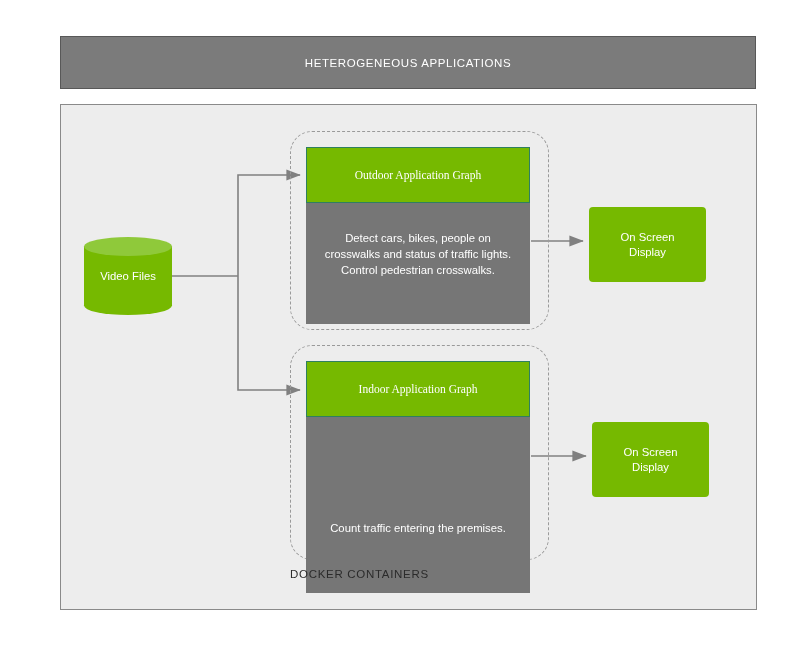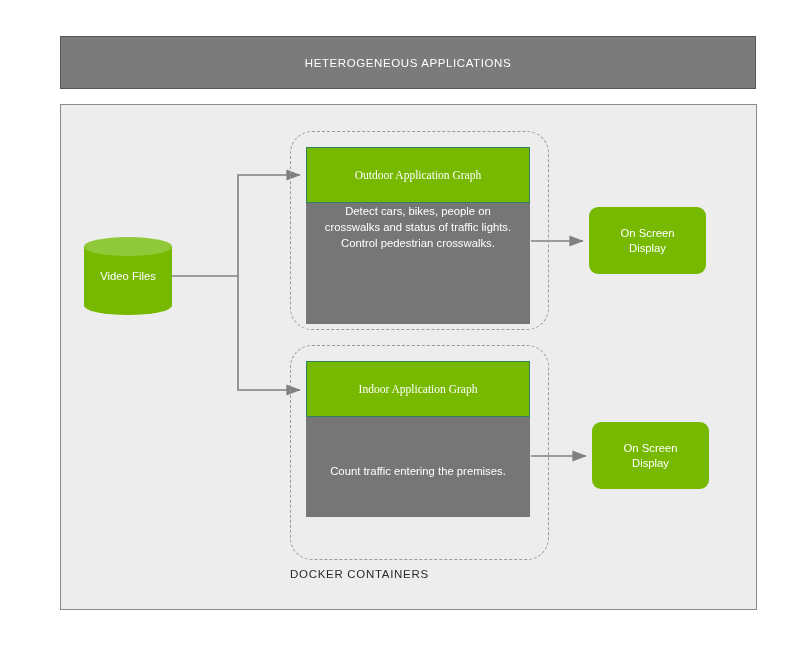--- a/index.html
+++ b/index.html
@@ -86,21 +86,21 @@
     font-size: 11.5px;
     letter-spacing: 0.7px;
   }
 
   
   .app-block {
     position: absolute;
     box-sizing: border-box;
   }
   .app-block.outdoor { left: 306px; top: 147px; width: 224px; height: 177px; }
-  .app-block.indoor  { left: 306px; top: 361px; width: 224px; height: 156px; }
+  .app-block.indoor  { left: 306px; top: 361px; width: 224px; height: 232px; }
 
   .app-header {
     position: absolute;
     left: 0;
     top: 0;
     width: 100%;
     height: 56px;
     background: #76b900;
     border: 1px solid #2f7f60;
     box-sizing: border-box;
@@ -113,20 +113,21 @@
   }
   .app-body {
     position: absolute;
     left: 0;
     top: 56px;
     width: 100%;
     bottom: 0;
     background: #767676;
     box-sizing: border-box;
     display: flex;
+    align-items: center;
     justify-content: center;
     padding: 0 8px;
   }
   .app-body .desc {
     color: #ffffff;
     font-size: 11.3px;
     line-height: 16px;
     text-align: center;
     white-space: pre-line;
   }
@@ -179,23 +180,23 @@
     justify-content: center;
     color: #ffffff;
     font-size: 11.3px;
     z-index: 3;
   }
 
   
   .osd-box {
     position: absolute;
     width: 117px;
-    height: 67px;
-    background: #76b900;
-    border-radius: 9px;
+    height: 75px;
+    background: #76b900;
+    border-radius: 4px;
     display: flex;
     align-items: center;
     justify-content: center;
     color: #ffffff;
     font-size: 11.3px;
     line-height: 15px;
     text-align: center;
     white-space: pre-line;
   }
   .osd-box.top    { left: 589px; top: 207px; }

